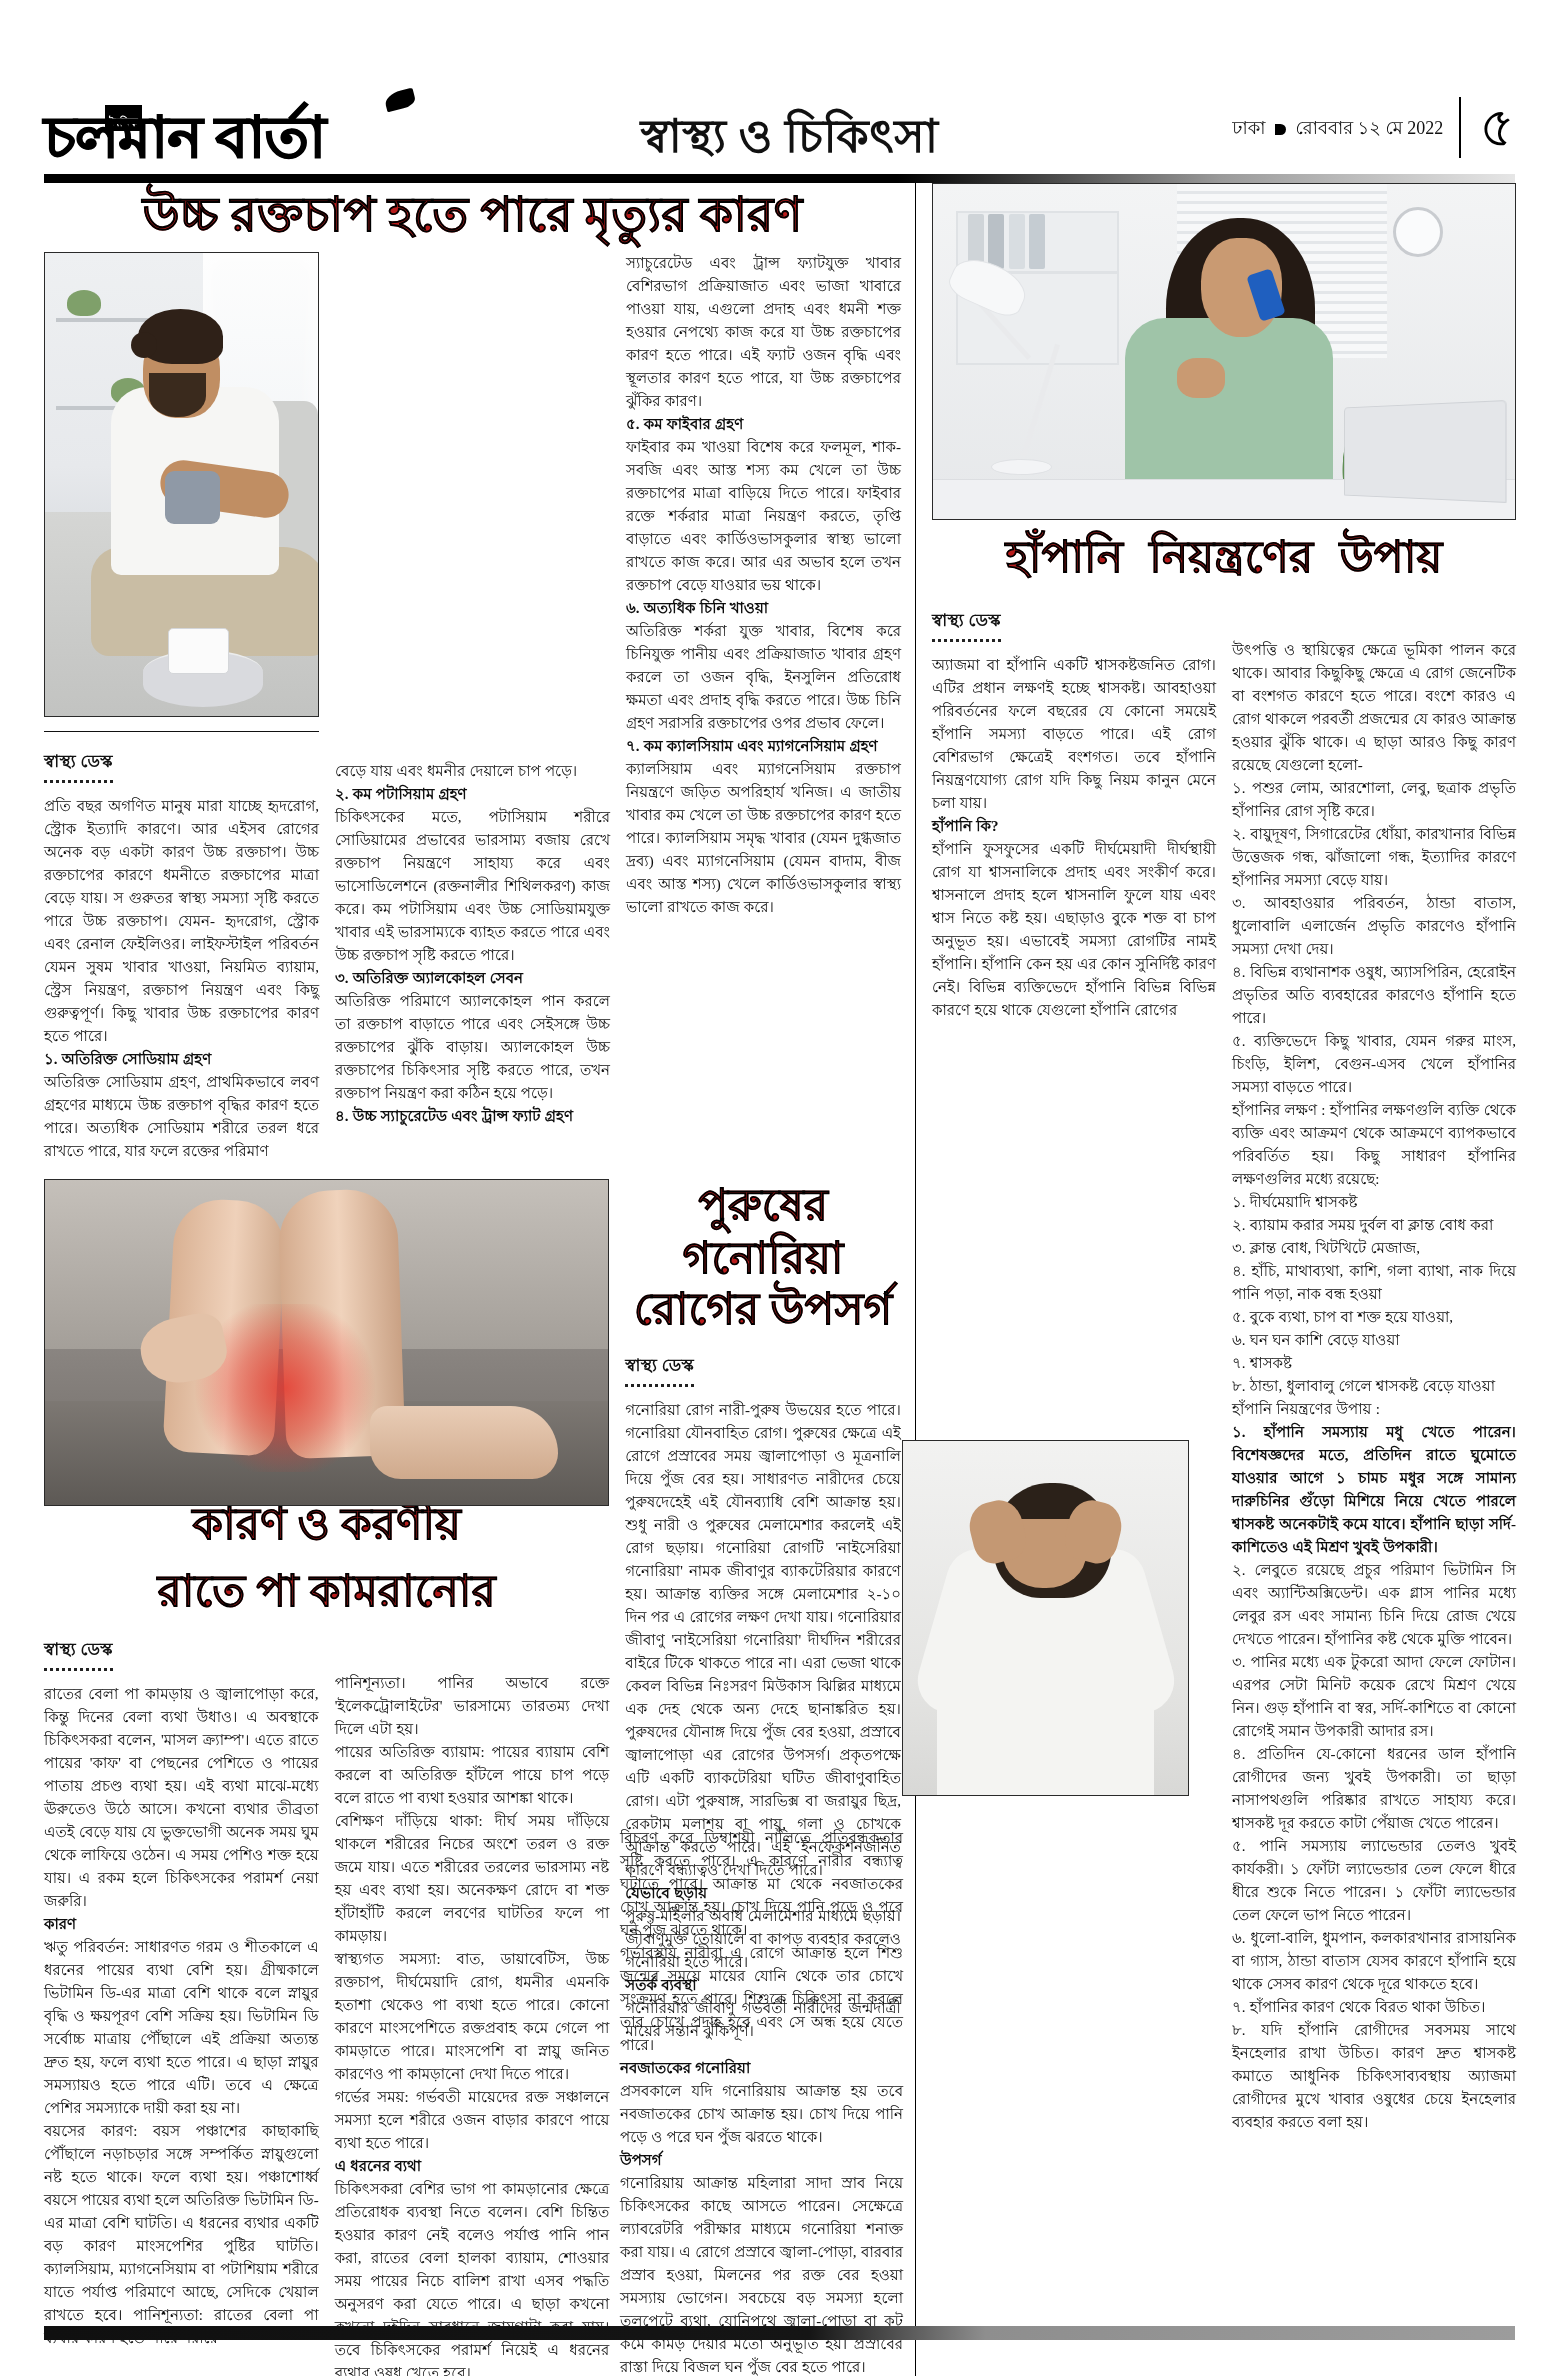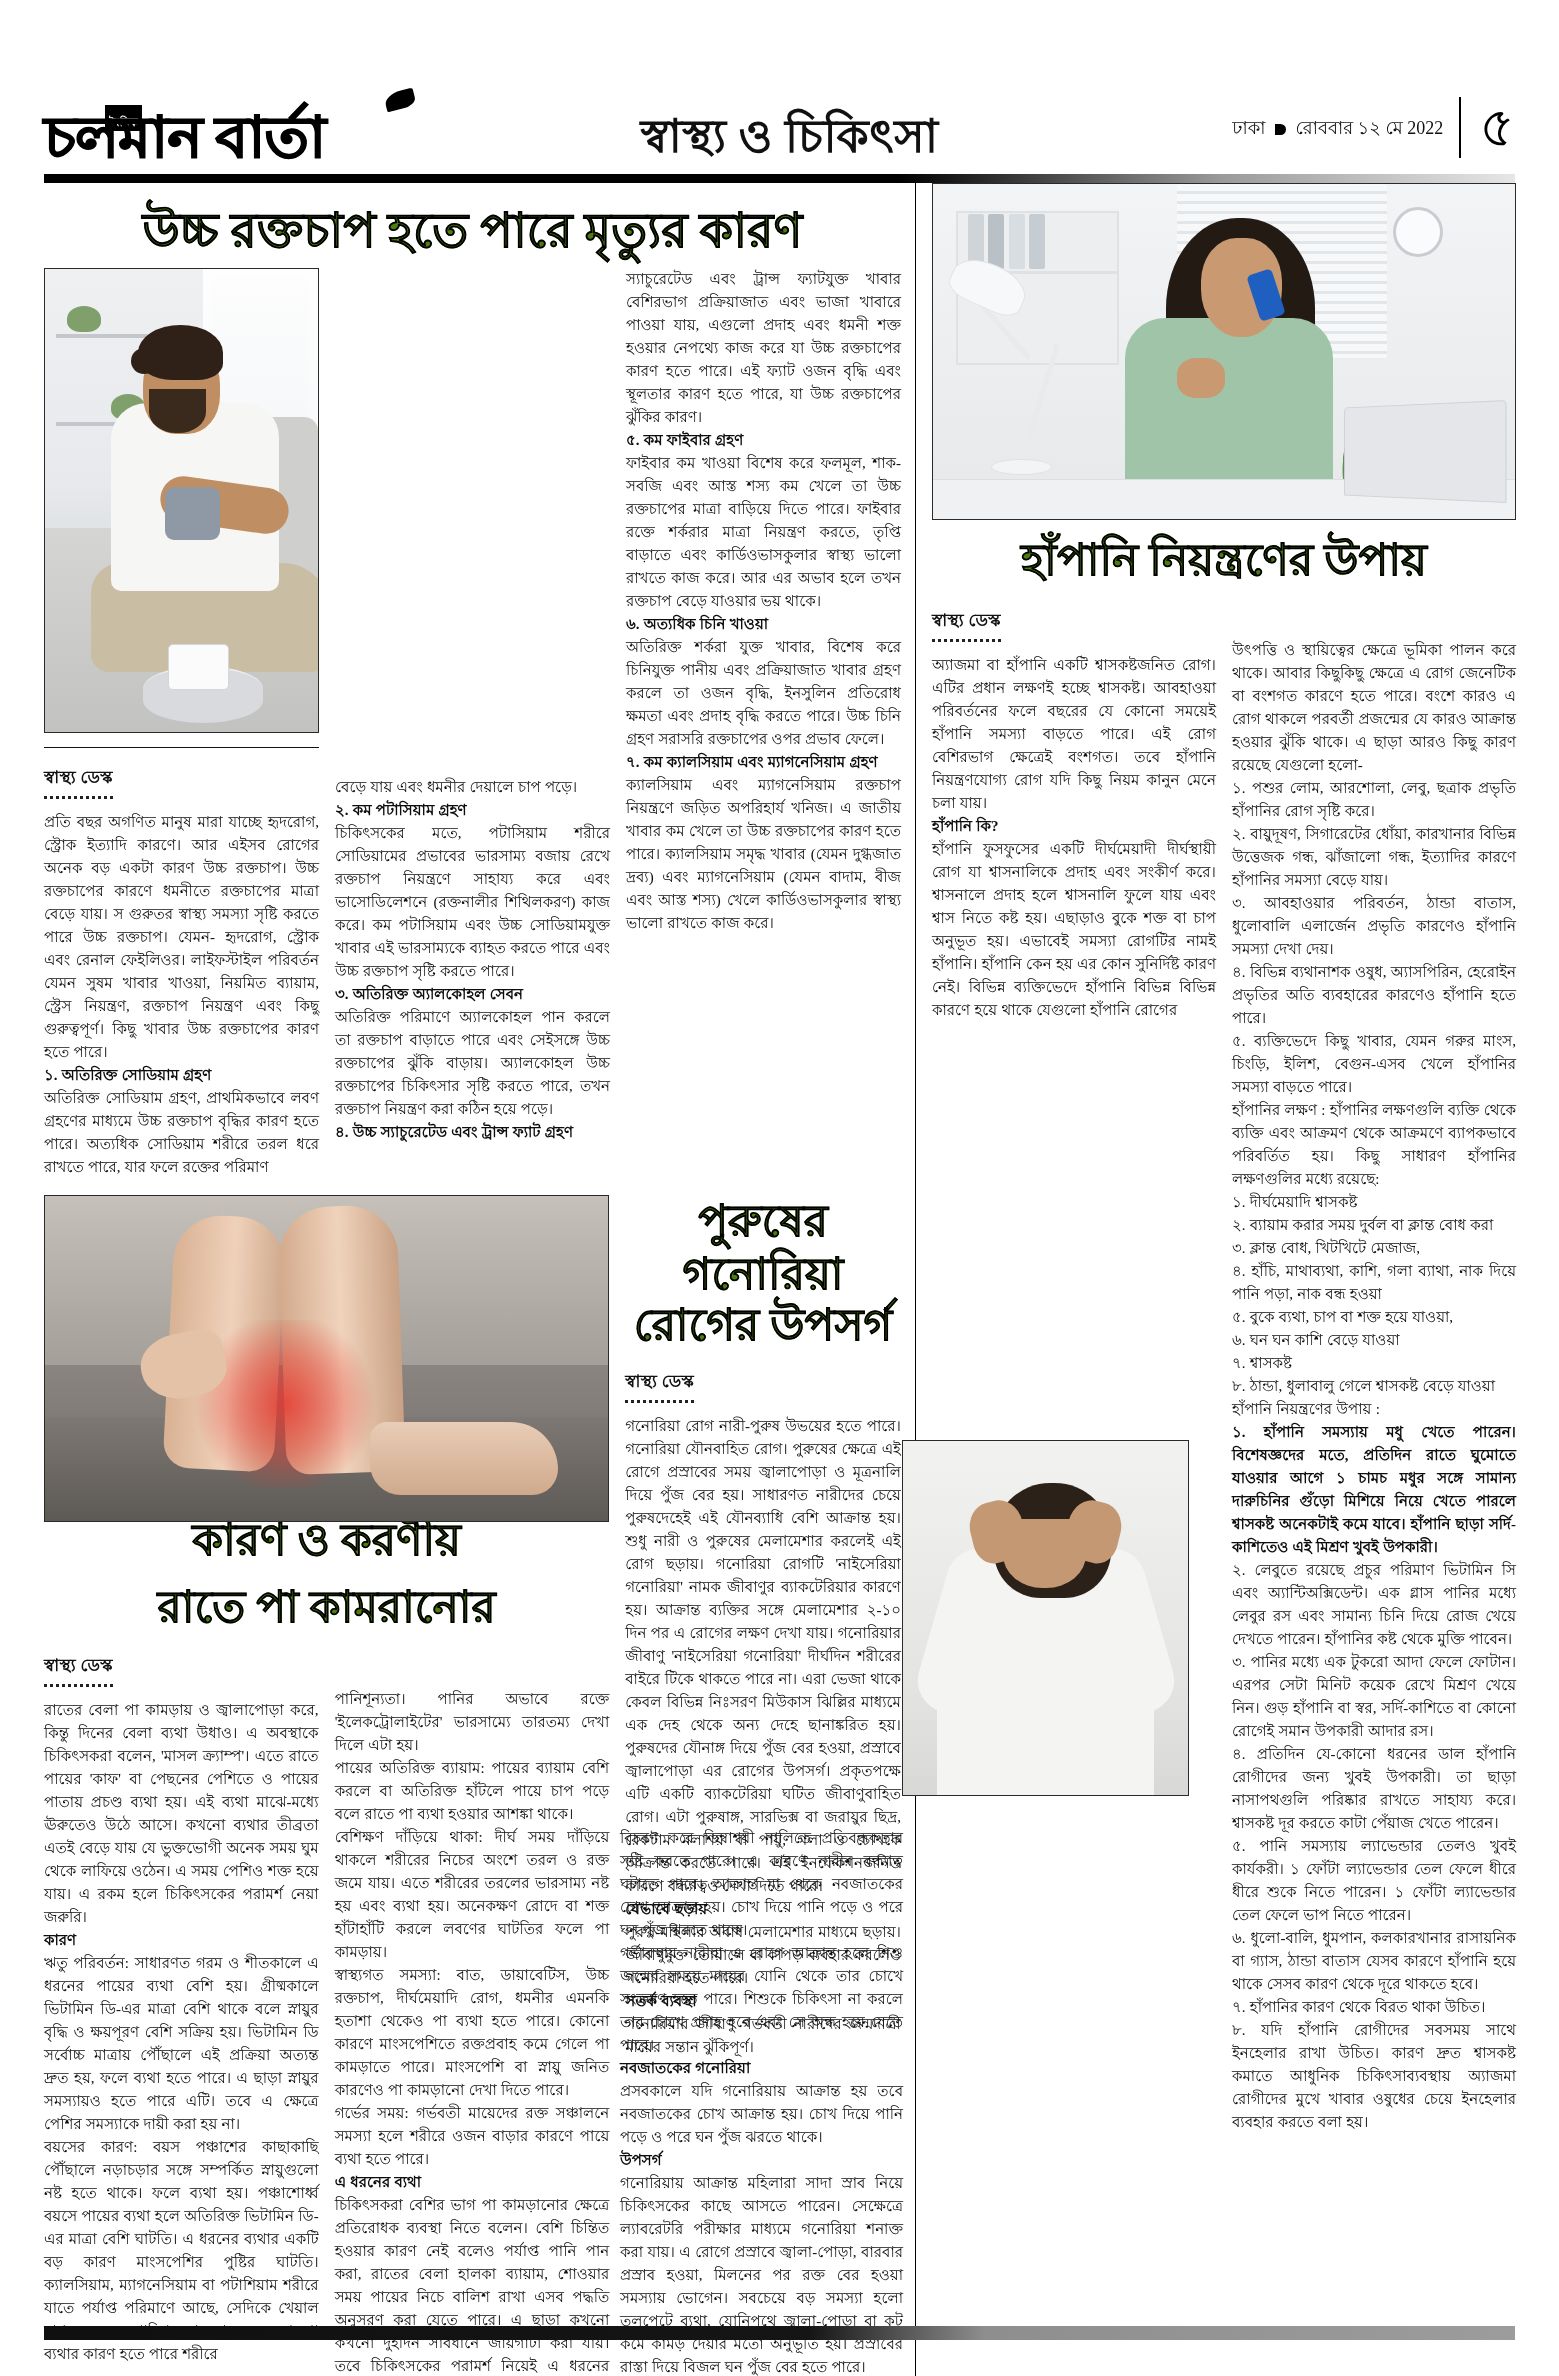--- a/index.html
+++ b/index.html
@@ -145,24 +145,24 @@
   .cols { display: flex; gap: 16px; }
   .col { flex: 1 1 0; min-width: 0; }
   .col3 > .col { flex-basis: 33.33%; }
   .col2 > .col { flex-basis: 50%; }
 
   
   h1.headline {
     font-size: 50px;
     line-height: 57px;
     font-weight: 700;
-    color: #4d7c0f;
+    color: #b91c1c;
     text-align: center;
     letter-spacing: 0px;
-    margin: 20px 0 6px;
+    margin: 4px 0 6px;
     -webkit-text-stroke: 0.4px #000;
   }
   h1.headline.med { font-size: 44px; line-height: 53px; }
   h1.headline.big { font-size: 48px; line-height: 55px; }
 
   .byline {
     font-size: 17px;
     font-weight: 700;
     color: #111;
     display: inline-block;
@@ -498,21 +498,21 @@
             <div class="as-inhaler"></div>
             <div class="as-lamp-arm2"></div>
             <div class="as-lamp-arm1"></div>
             <div class="as-lamp-head"></div>
             <div class="as-lamp-base"></div>
             <div class="as-desk"></div>
             <div class="as-laptop"></div>
           </div>
         </div>
 
-        <h1 class="headline med" style="margin-top:14px;">হাঁপানি নিয়ন্ত্রণের উপায়</h1>
+        <h1 class="headline med" style="margin-top:14px;font-family:Liberation Mono, monospace;">হাঁপানি নিয়ন্ত্রণের উপায়</h1>
 
         <div class="cols col2" style="margin-top:10px;">
           <div class="col">
             <span class="byline">স্বাস্থ্য ডেস্ক</span>
             <p class="bn">অ্যাজমা বা হাঁপানি একটি শ্বাসকষ্টজনিত রোগ। এটির প্রধান লক্ষণই হচ্ছে শ্বাসকষ্ট। আবহাওয়া পরিবর্তনের ফলে বছরের যে কোনো সময়েই হাঁপানি সমস্যা বাড়তে পারে। এই রোগ বেশিরভাগ ক্ষেত্রেই বংশগত। তবে হাঁপানি নিয়ন্ত্রণযোগ্য রোগ যদি কিছু নিয়ম কানুন মেনে চলা যায়।</p>
             <p class="bn sub">হাঁপানি কি?</p>
             <p class="bn">হাঁপানি ফুসফুসের একটি দীর্ঘমেয়াদী দীর্ঘস্থায়ী রোগ যা শ্বাসনালিকে প্রদাহ এবং সংকীর্ণ করে। শ্বাসনালে প্রদাহ হলে শ্বাসনালি ফুলে যায় এবং শ্বাস নিতে কষ্ট হয়। এছাড়াও বুকে শক্ত বা চাপ অনুভূত হয়। এভাবেই সমস্যা রোগটির নামই হাঁপানি। হাঁপানি কেন হয় এর কোন সুনির্দিষ্ট কারণ নেই। বিভিন্ন ব্যক্তিভেদে হাঁপানি বিভিন্ন বিভিন্ন কারণে হয়ে থাকে যেগুলো হাঁপানি রোগের</p>
           </div>
           <div class="col">
             <div style="height:42px;"></div>

